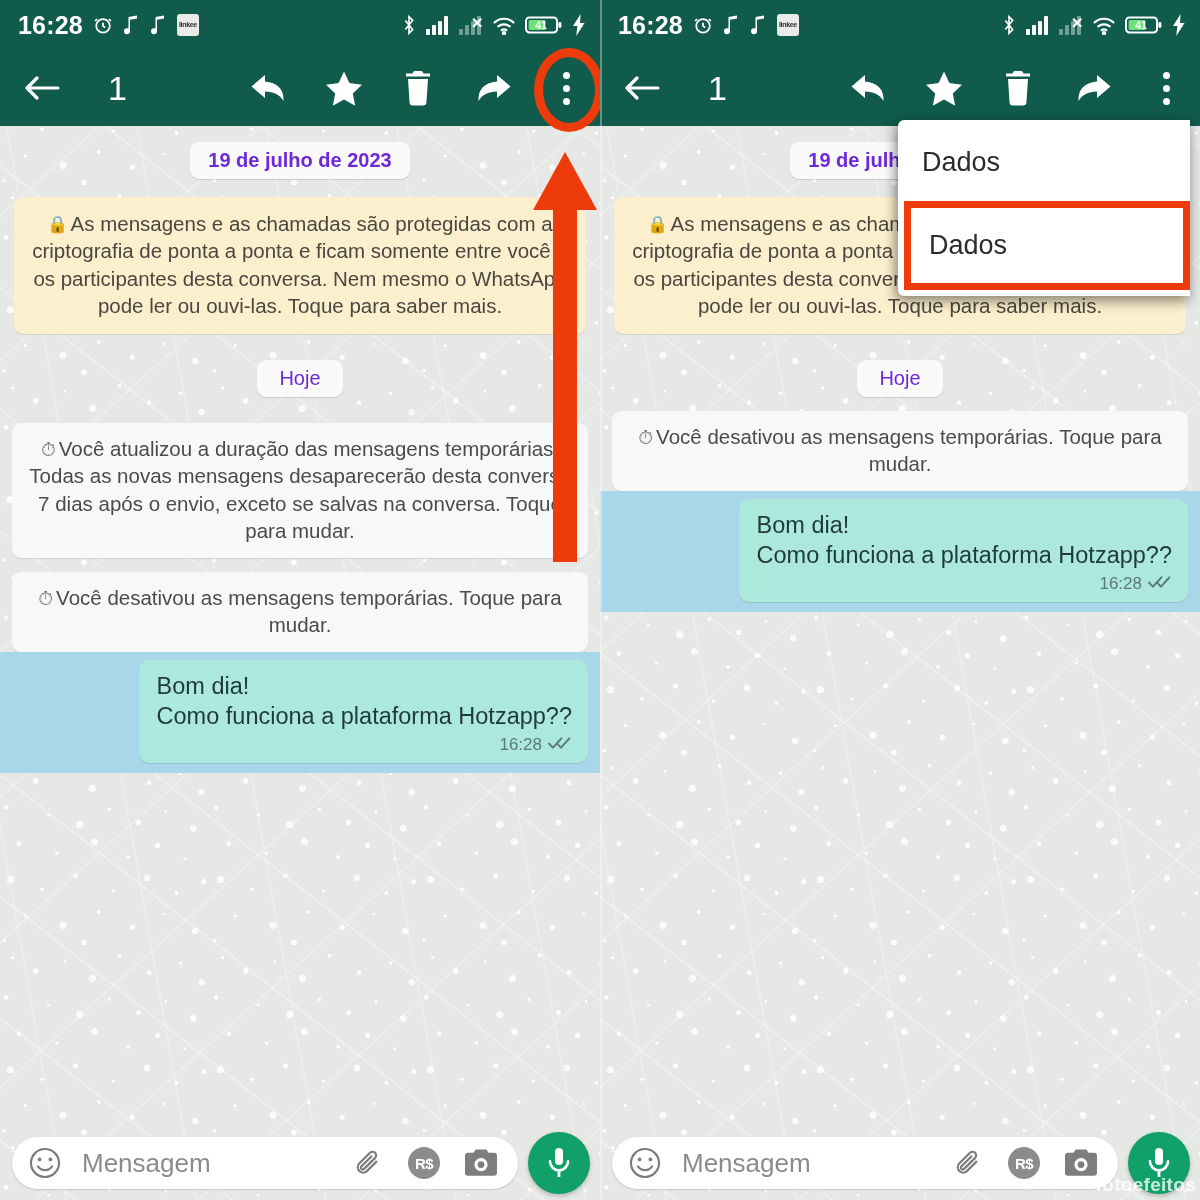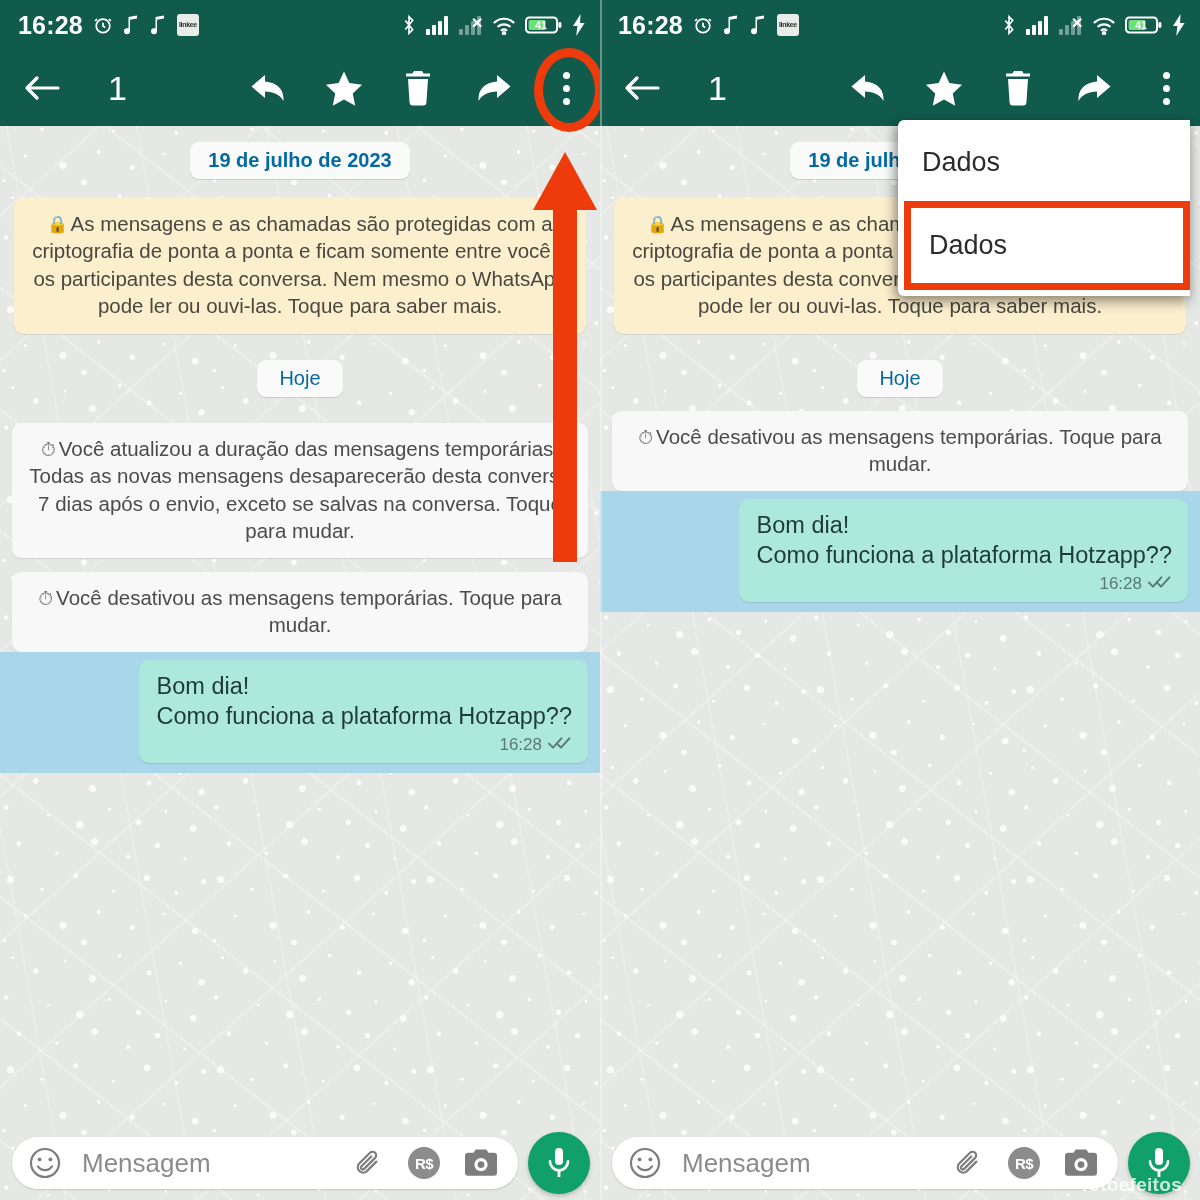--- a/index.html
+++ b/index.html
@@ -114,21 +114,21 @@
   .tb-btn { width:40px; height:46px; display:flex; align-items:center; justify-content:center; }
   .dots { display:flex; flex-direction:column; gap:6px; align-items:center; }
   .dots i { width:7px; height:7px; border-radius:50%; background:#fff; display:block; }
 
   
   .chat { position:absolute; top:126px; left:0; right:0; bottom:0; overflow:hidden; }
   .chat-inner { position:relative; padding-top: 16px; }
 
   .pill {
     margin: 0 auto; width: fit-content;
-    background:#FAFAFA; color:#0369a1;
+    background:#FAFAFA; color:#6d28d9;
     border-radius: 9px; padding: 7px 18px;
     font-size: 20px; font-weight: 700;
     box-shadow: 0 1px 1px rgba(0,0,0,.13);
   }
   .pill.today { font-weight:400; padding: 7px 22px; }
 
   .enc-bubble {
     margin: 18px 14px 0 14px;
     background: #FCEFCD; color:#4a4740;
     border-radius: 9px; padding: 13px 16px 15px;
@@ -235,21 +235,21 @@
   }
   .rs-icon {
     width: 32px; height: 32px; border-radius:50%;
     background:#8c8c8c; color:#fff;
     font-size: 15px; font-weight:700;
     display:flex; align-items:center; justify-content:center;
     letter-spacing:-.5px;
   }
   .watermark {
     position:absolute; z-index: 60;
-    right: 18px; bottom: 4px;
+    right: 4px; bottom: 4px;
     font-size: 19px; font-weight:700;
     color: rgba(255,255,255,.78);
     letter-spacing:.3px;
   }
 </style>
 </head>
 <body>
 
 <div id="stage">
 

